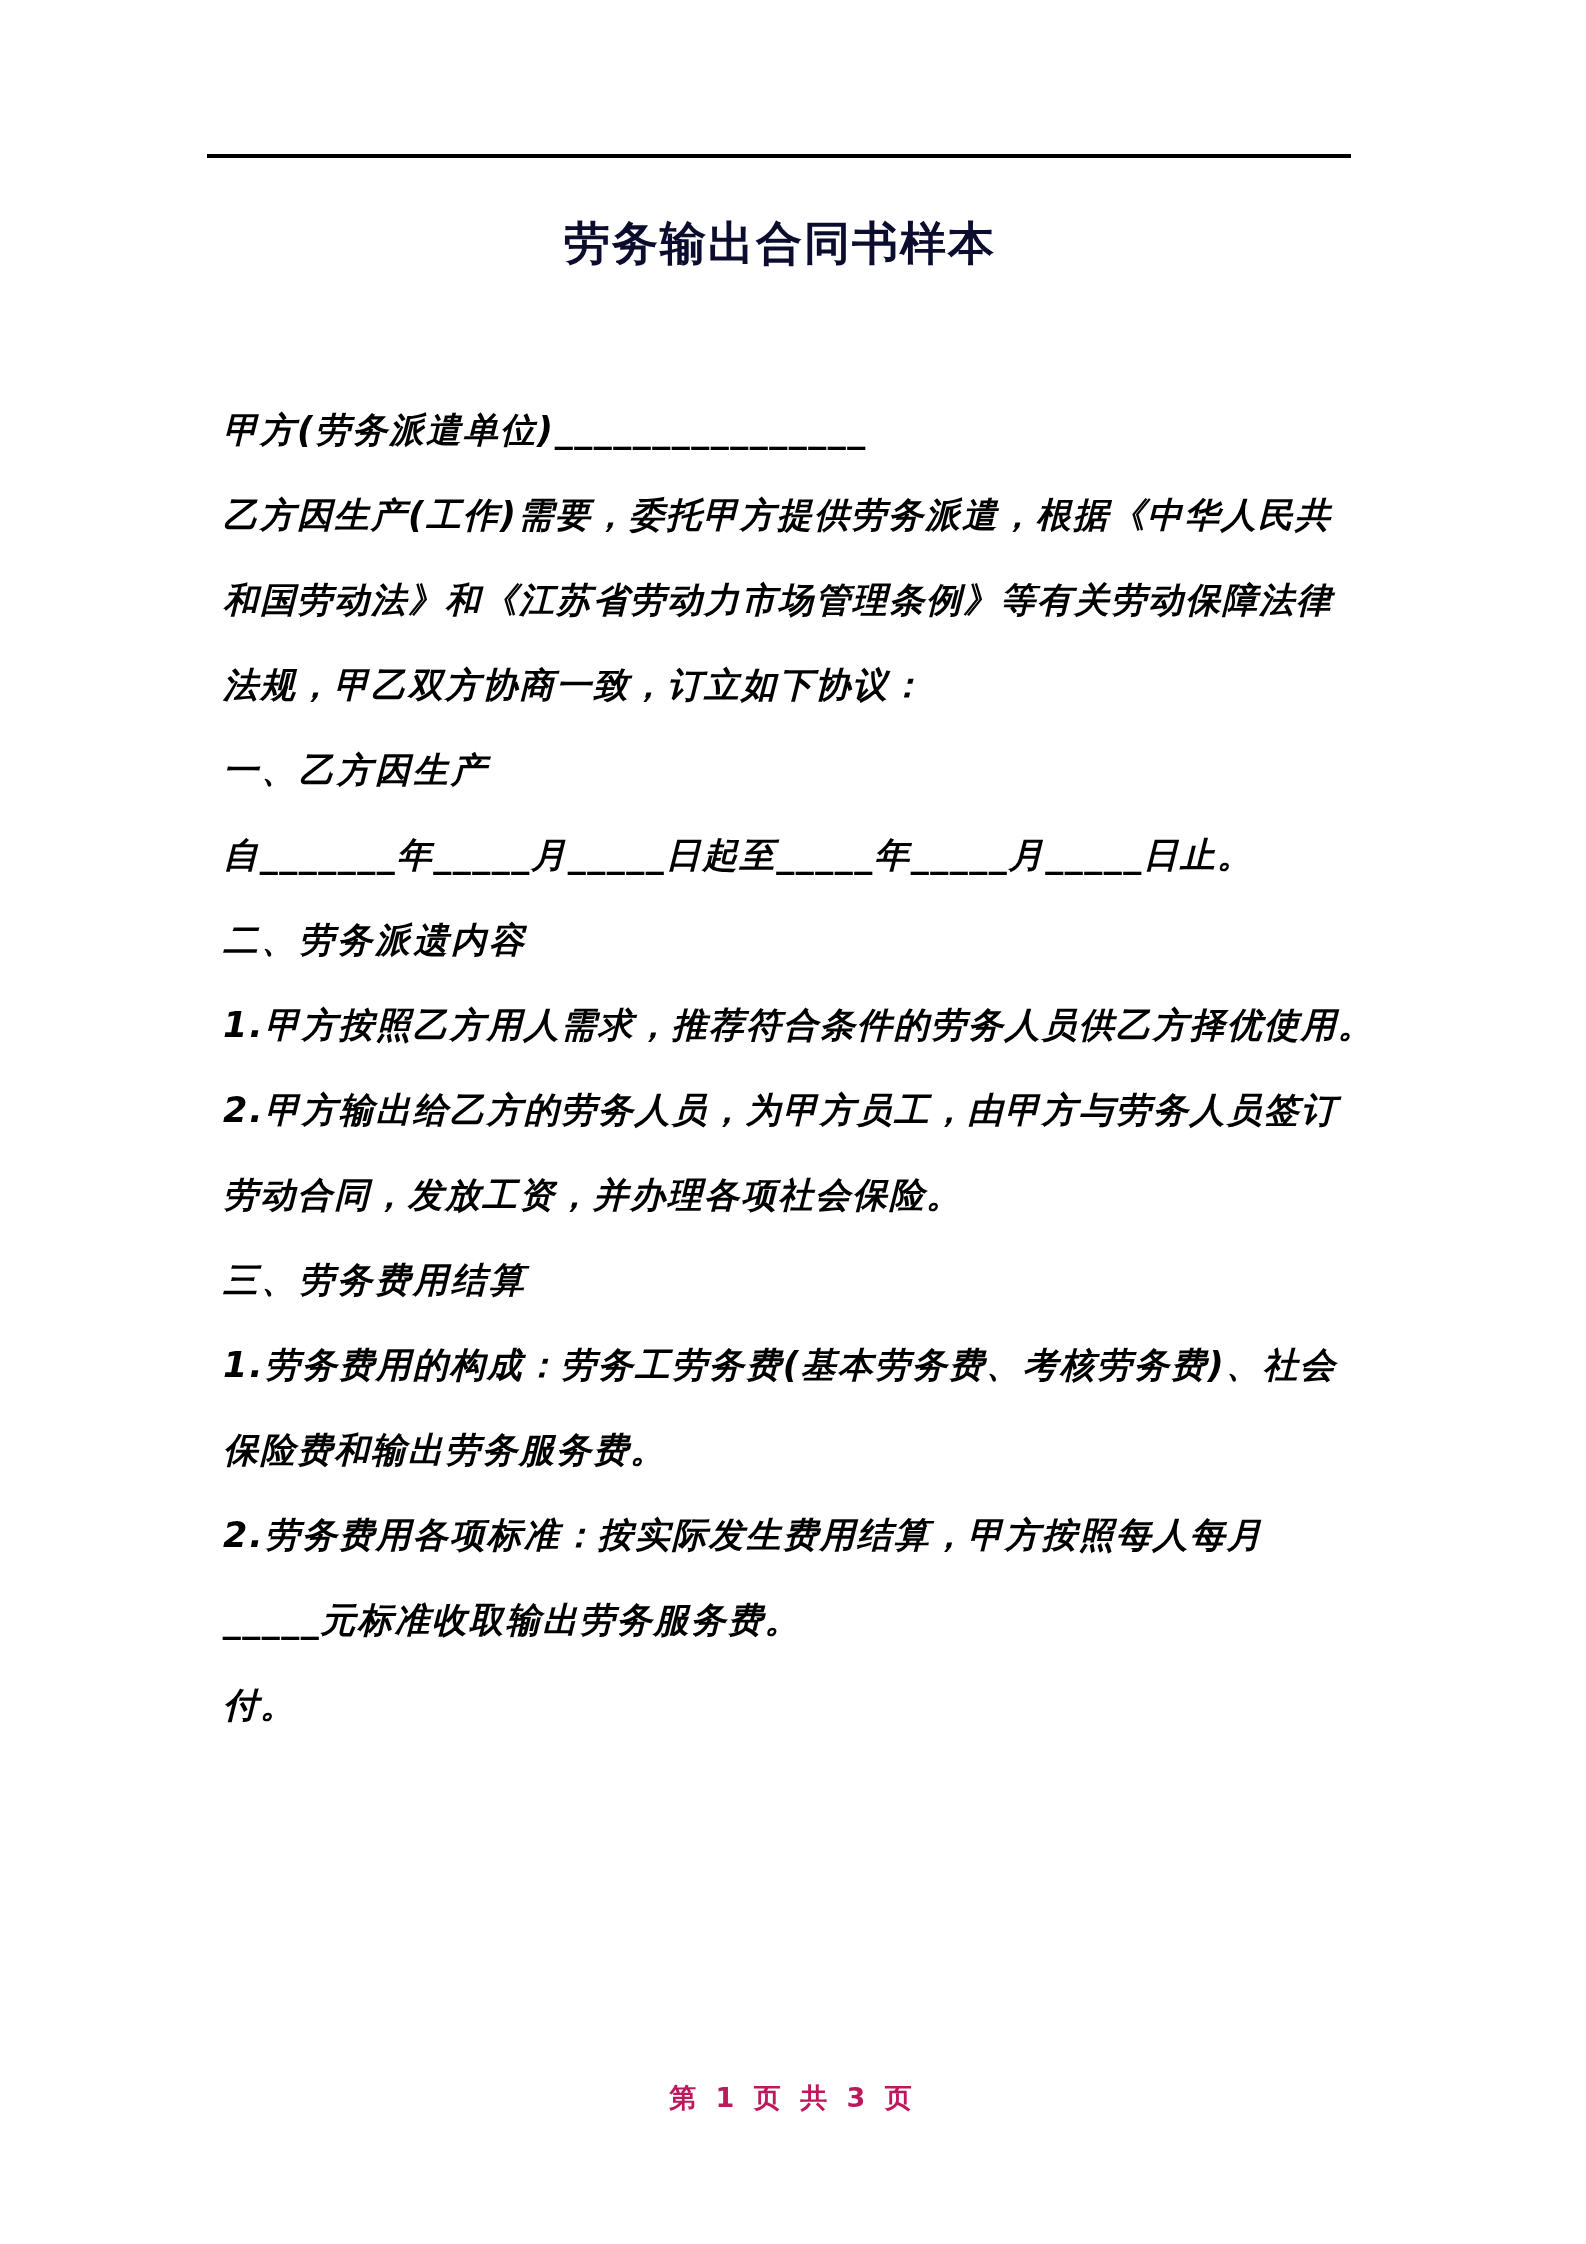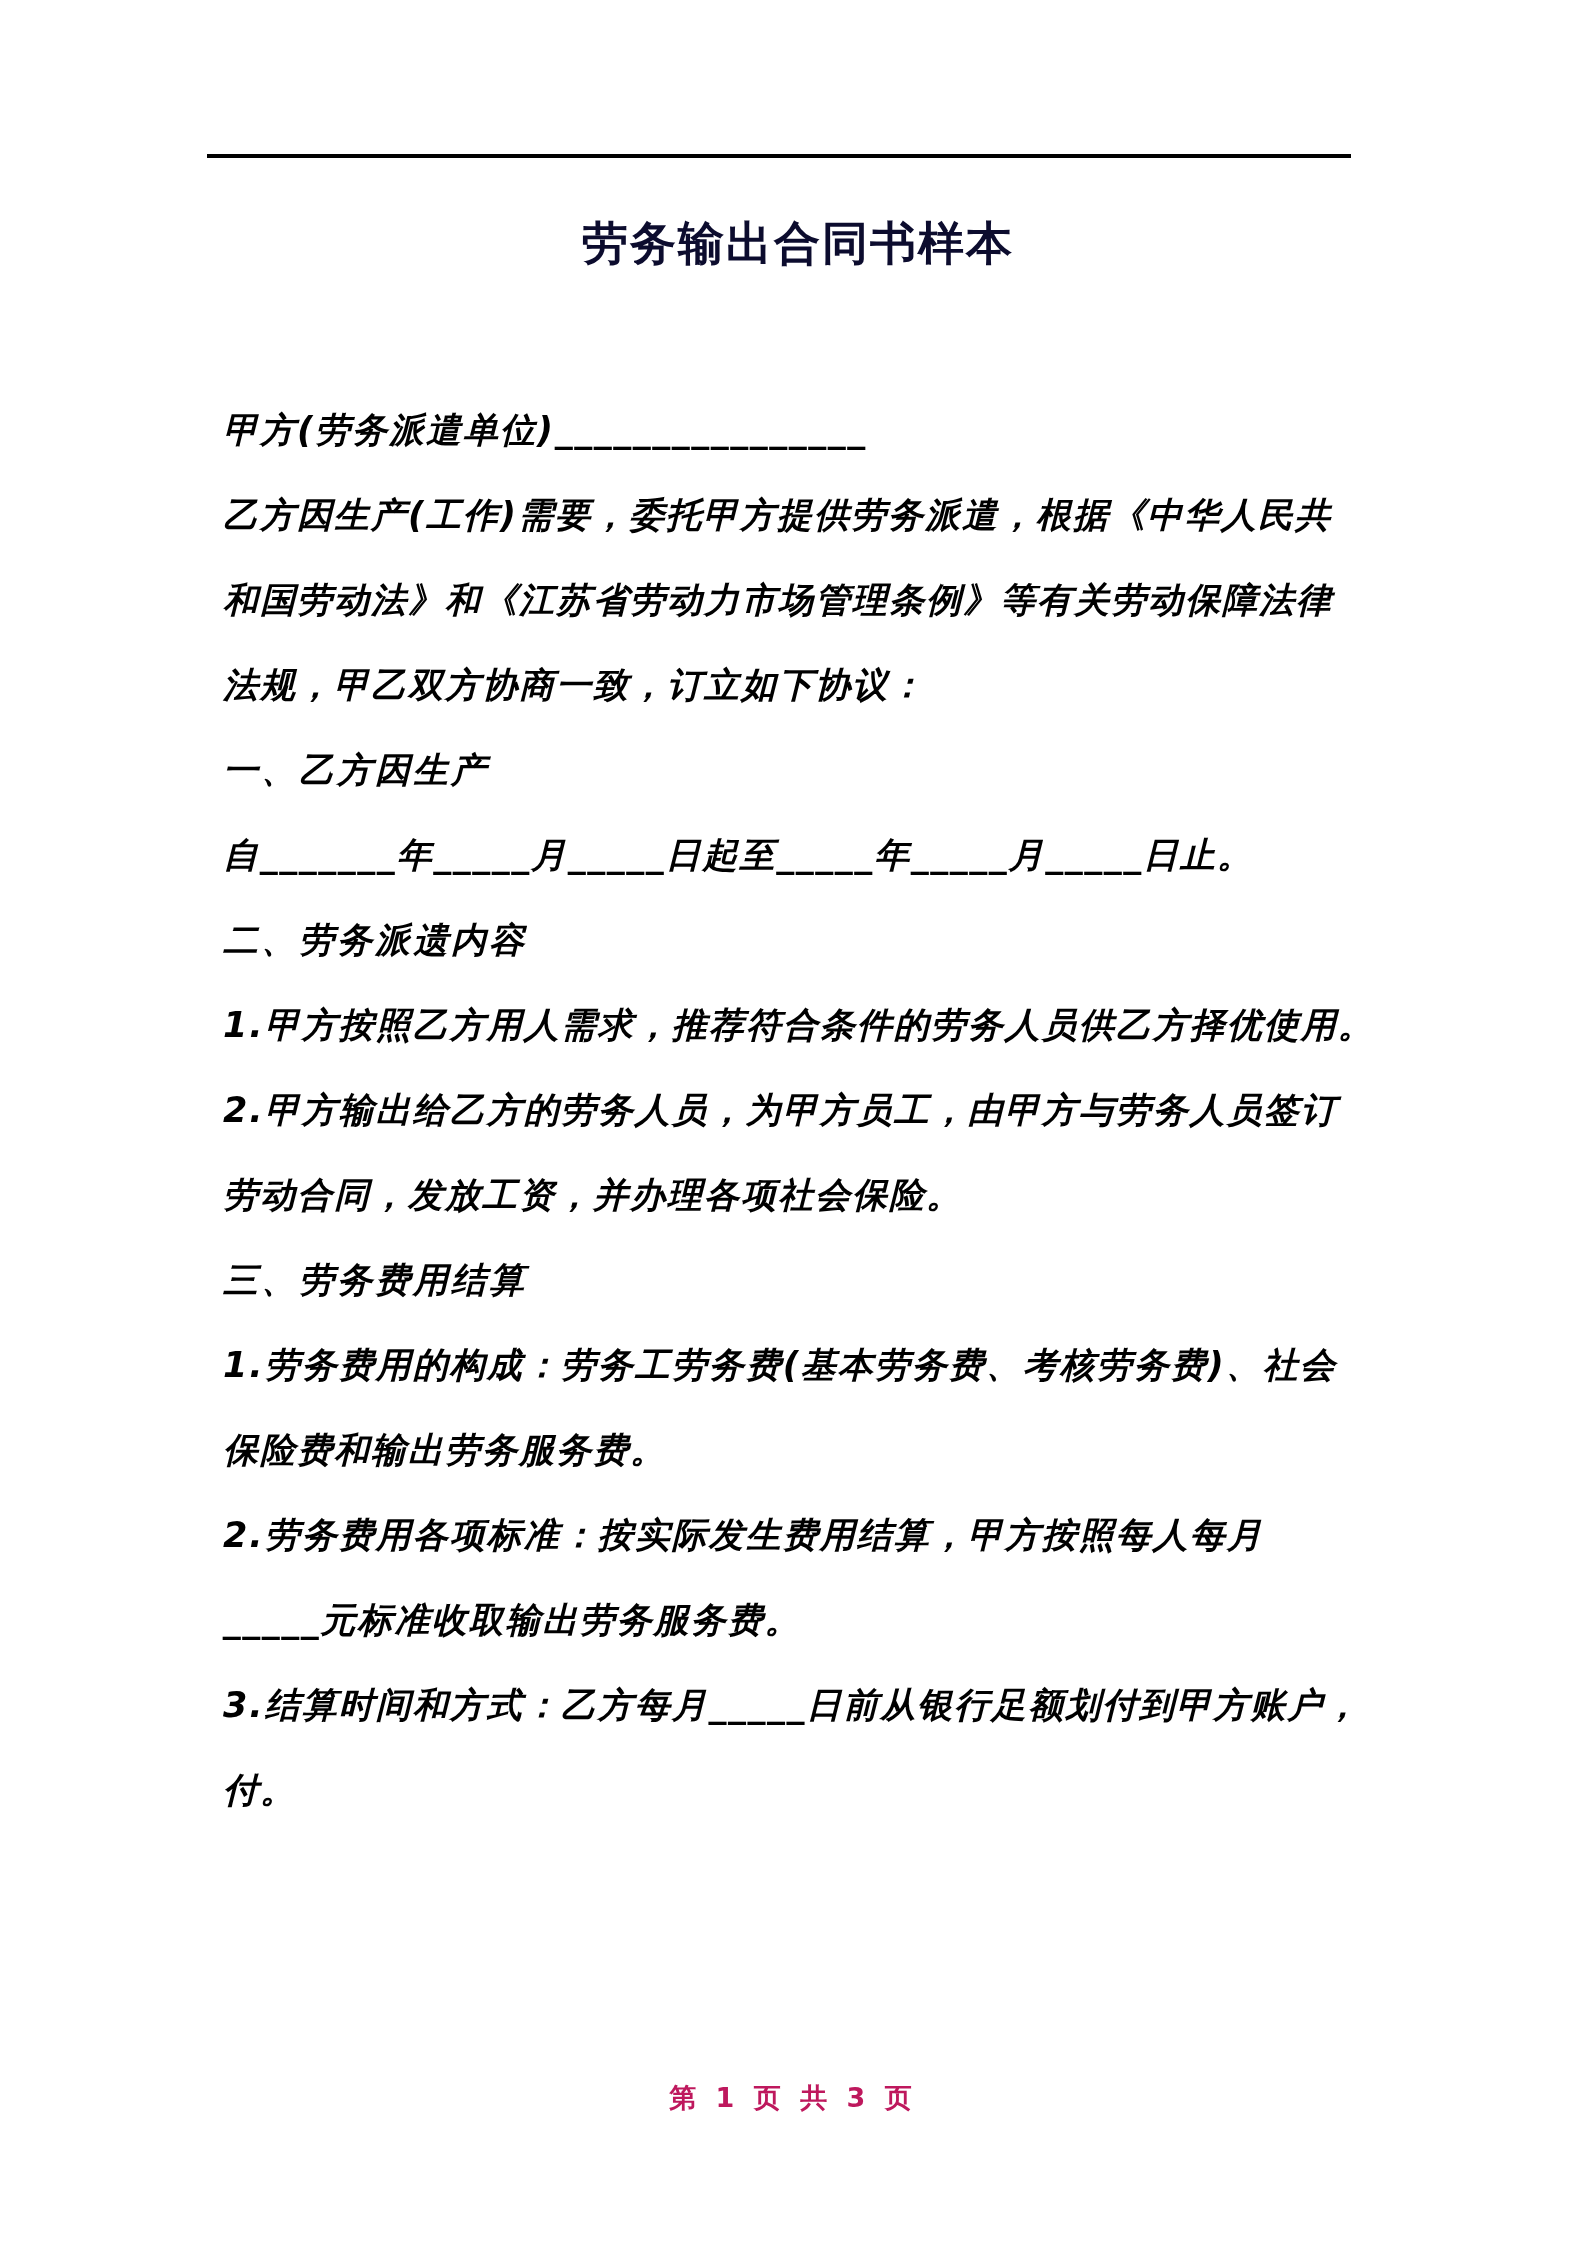--- a/index.html
+++ b/index.html
@@ -18,21 +18,21 @@
   .topline {
     position: absolute;
     left: 207px;
     top: 154px;
     width: 1144px;
     height: 4px;
     background: #000000;
   }
   .title {
     position: absolute;
-    left: 228px;
+    left: 210px;
     top: 214px;
     width: 1140px;
     margin: 0;
     text-align: center;
     font-size: 46px;
     line-height: 58px;
     font-weight: 700;
     letter-spacing: 2px;
     color: #0c0c2e; 
     white-space: nowrap;
@@ -86,19 +86,18 @@
     <div class="line">自_______年_____月_____日起至_____年_____月_____日止。</div>
     <div class="line heading">二、劳务派遗内容</div>
     <div class="line">1.甲方按照乙方用人需求，推荐符合条件的劳务人员供乙方择优使用。</div>
     <div class="line">2.甲方输出给乙方的劳务人员，为甲方员工，由甲方与劳务人员签订</div>
     <div class="line">劳动合同，发放工资，并办理各项社会保险。</div>
     <div class="line heading">三、劳务费用结算</div>
     <div class="line">1.劳务费用的构成：劳务工劳务费(基本劳务费、考核劳务费)、社会</div>
     <div class="line">保险费和输出劳务服务费。</div>
     <div class="line">2.劳务费用各项标准：按实际发生费用结算，甲方按照每人每月</div>
     <div class="line">_____元标准收取输出劳务服务费。</div>
-    <div class="line">3.结算时间和方式：乙方每月_____日前从银行足额划付到甲方账户，</div>
     <div class="line">付。</div>
   </div>
 
   <div class="footer">第 1 页 共 3 页</div>
 
 </div>
 
 </body></html>

